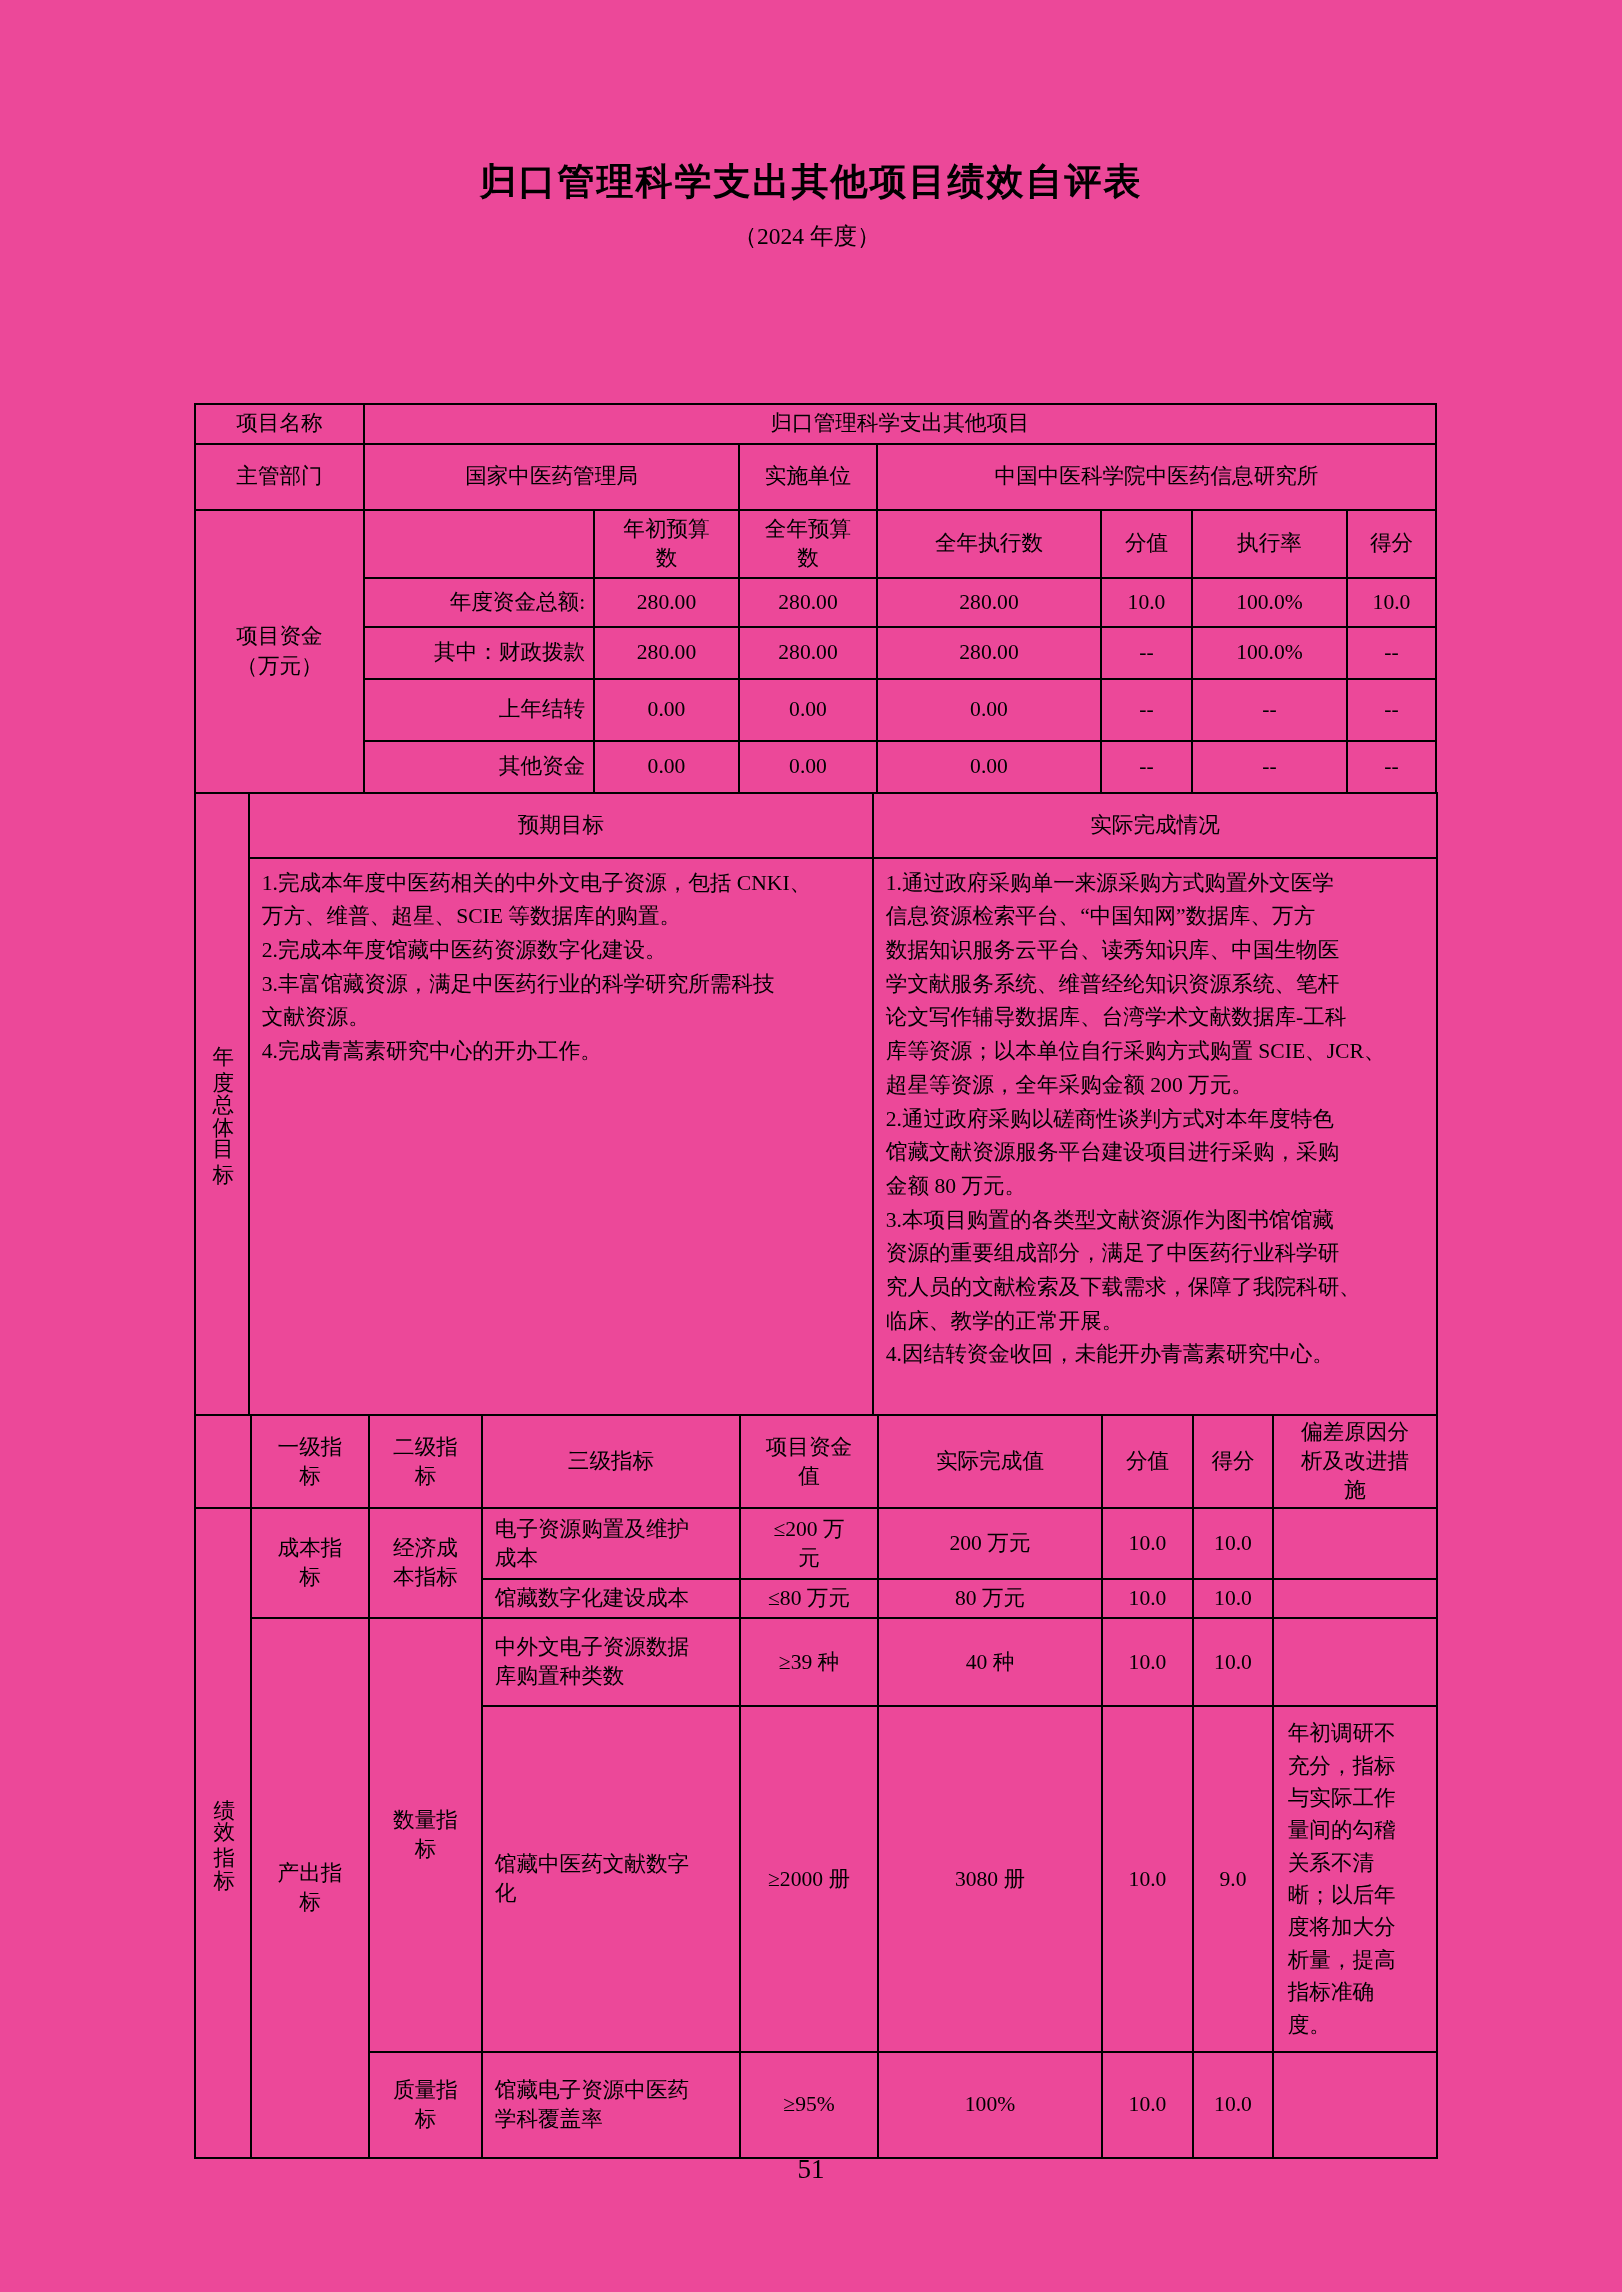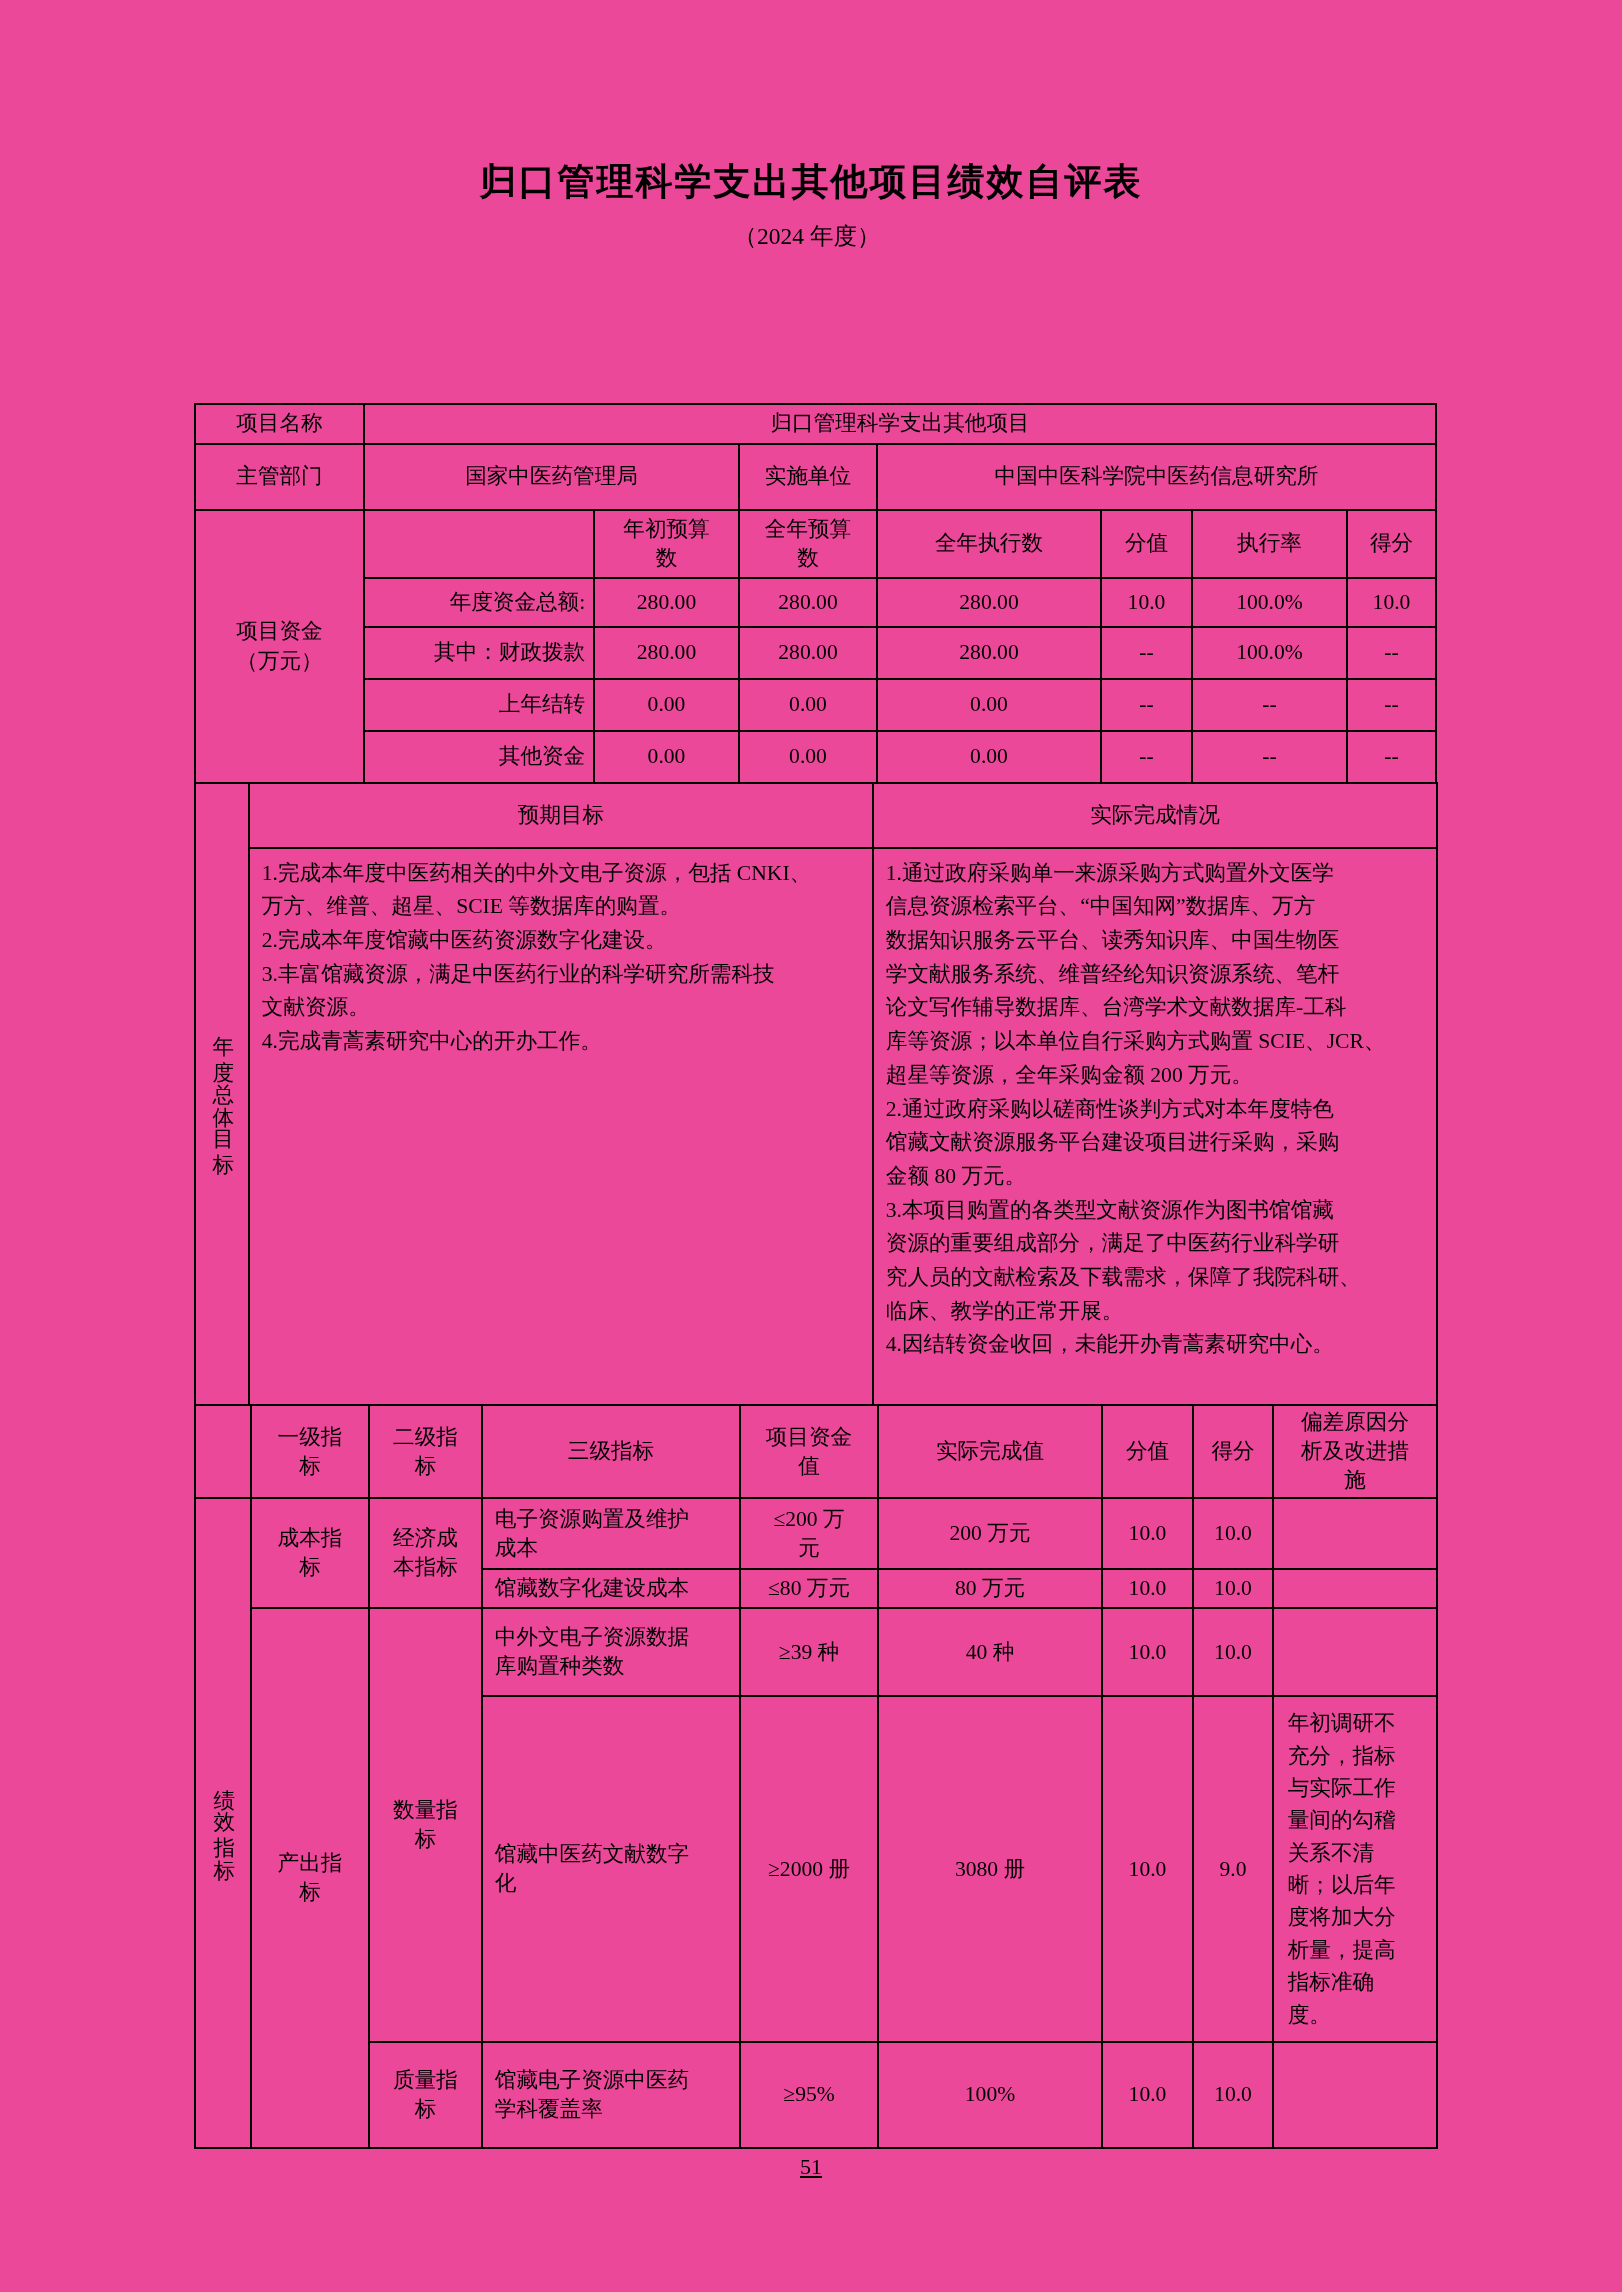--- a/index.html
+++ b/index.html
@@ -45,26 +45,26 @@
   .goal-text {
     text-align:left; vertical-align:top;
     padding:7.8px 11.8px; line-height:1.56; white-space:pre-line;border-radius:22px;
   }
   .l3cell { text-align:left; padding:3.9px 9.8px 3.9px 11.8px; white-space:pre-line; }
   .devcell {
     text-align:left; vertical-align:top;
     padding:9.8px 13.7px; line-height:1.5; white-space:pre-line;
   }
   .rh41{height:40px}.rh54{height:66px}.rh69{height:68px}.rh50{height:49px}
-  .rh53{height:52px}.rh55{height:52px}.rh66{height:65px}.rh568{height:557px}
+  .rh53{height:52px}.rh55{height:62px}.rh66{height:65px}.rh568{height:557px}
   .rh95{height:93px}.rh72{height:71px}.rh52{height:34px}.rh90{height:88px}
   .rh330{height:323px}.rh108{height:106px}
   .page-number {
     position:absolute; top:2154px; left:0; right:0;
-    text-align:center; font-size:22px;text-decoration:underline;
+    text-align:center; font-size:27px;
   }
 </style>
 </head>
 <body>
 
 <div class="page">
 
   <div class="doc-title">归口管理科学支出其他项目绩效自评表</div>
   <div class="doc-subtitle">（2024 年度）</div>
 

